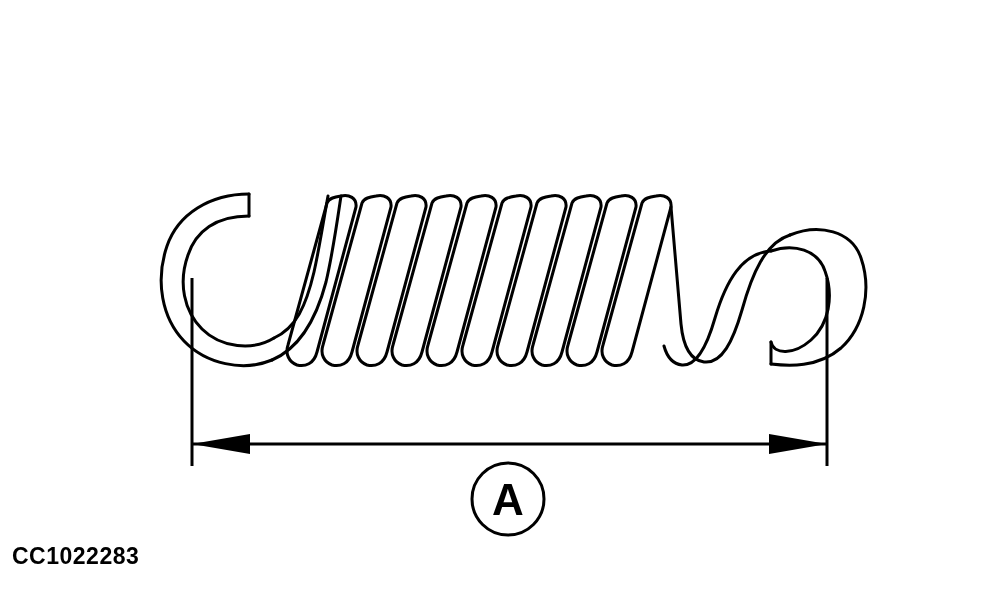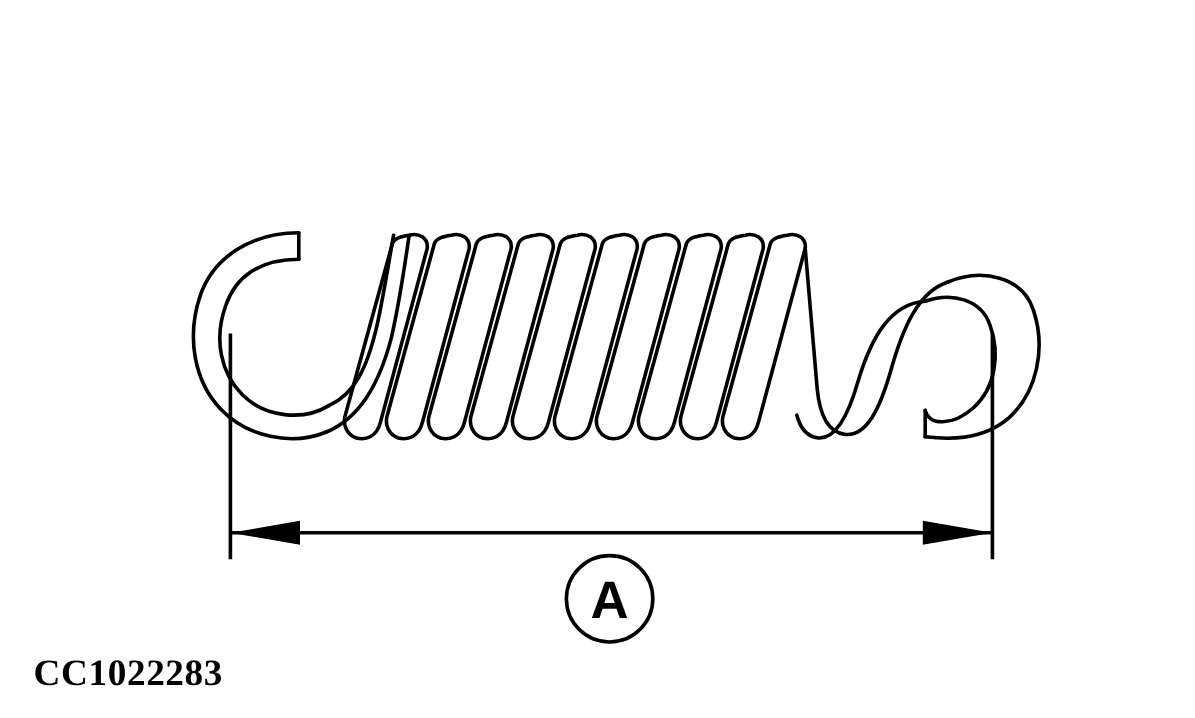--- a/index.html
+++ b/index.html
@@ -22,24 +22,24 @@
     height: 598px;
     background: #ffffff;
   }
   #figure-svg {
     display: block;
     width: 996px;
     height: 598px;
   }
   .caption-text {
     position: absolute;
-    left: 28px;
+    left: 12px;
     top: 543px;
-    font-family: Liberation Serif, serif;
-    font-size: 31px;
+    font-family: Liberation Sans, sans-serif;
+    font-size: 23px;
     font-weight: bold;
     color: #000000;
     letter-spacing: 0.5px;
     white-space: nowrap;
   }
   .callout-letter {
     font-family: "Liberation Sans", sans-serif;
     font-size: 44px;
     font-weight: bold;
     fill: #000000;

